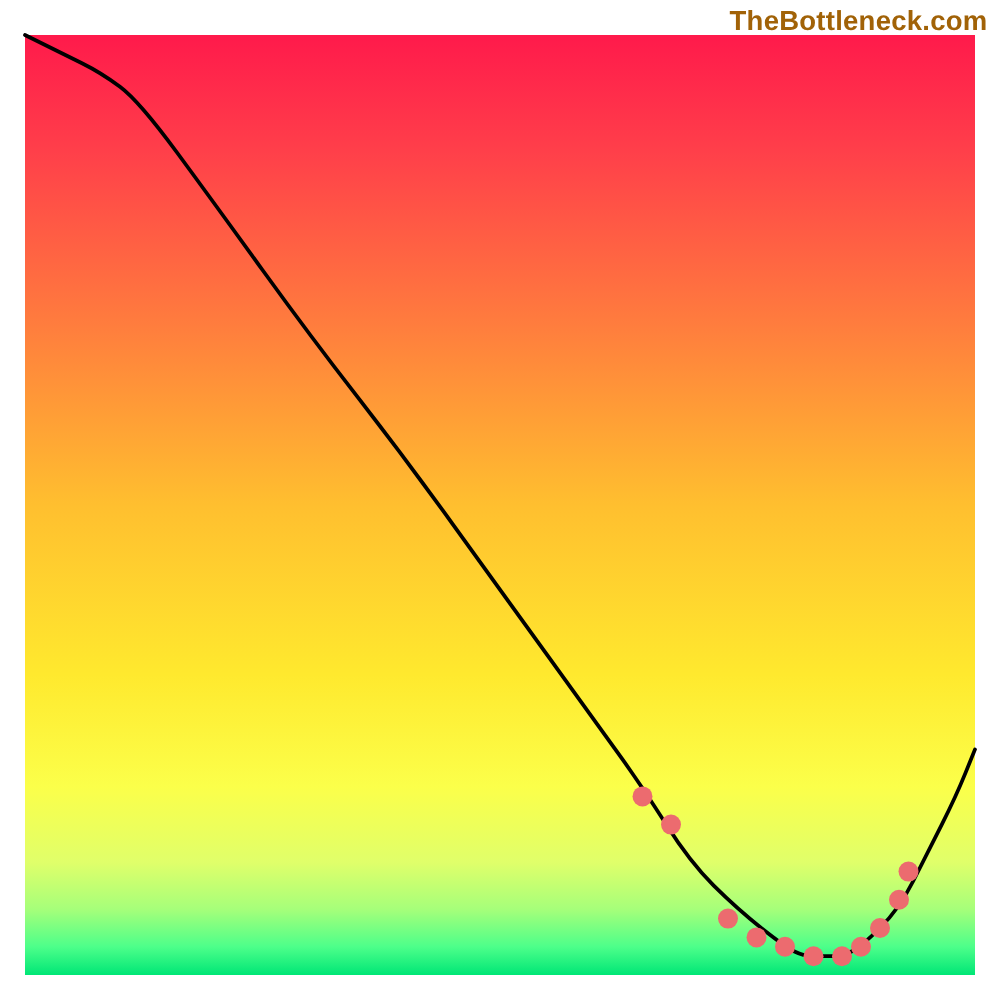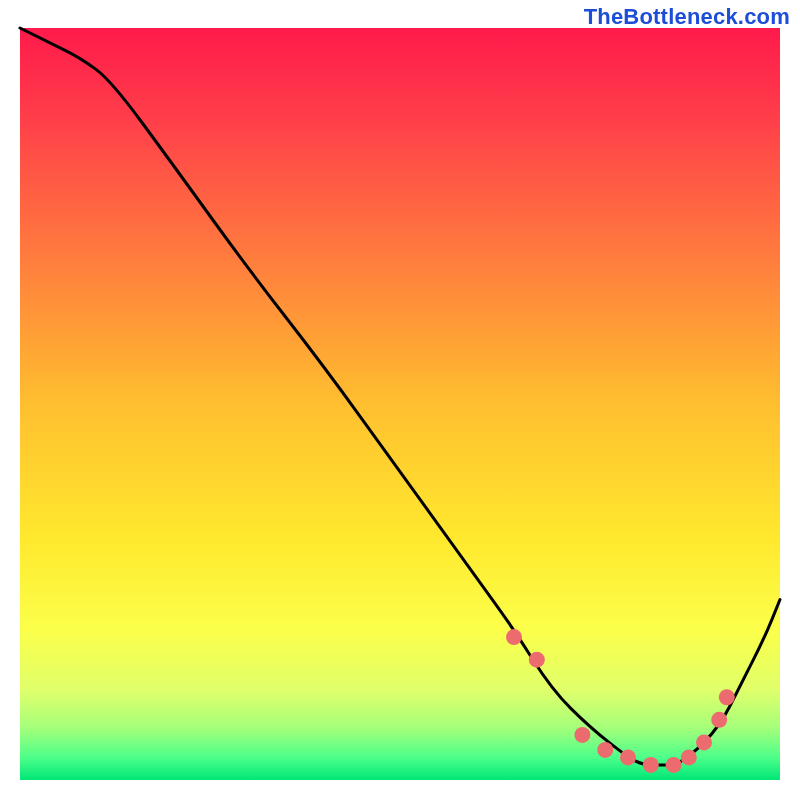--- a/index.html
+++ b/index.html
@@ -14,21 +14,21 @@
     position: relative;
     width: 800px;
     height: 800px;
   }
   .watermark {
     position: absolute;
     top: 4px;
     right: 10px;
     font-size: 22px;
     font-weight: 600;
-    color: #1d4ed8;
+    color: #a16207;
     letter-spacing: 0.2px;
   }
   svg.chart {
     position: absolute;
     left: 0;
     top: 0;
   }
 </style>
 </head>
 <body>

